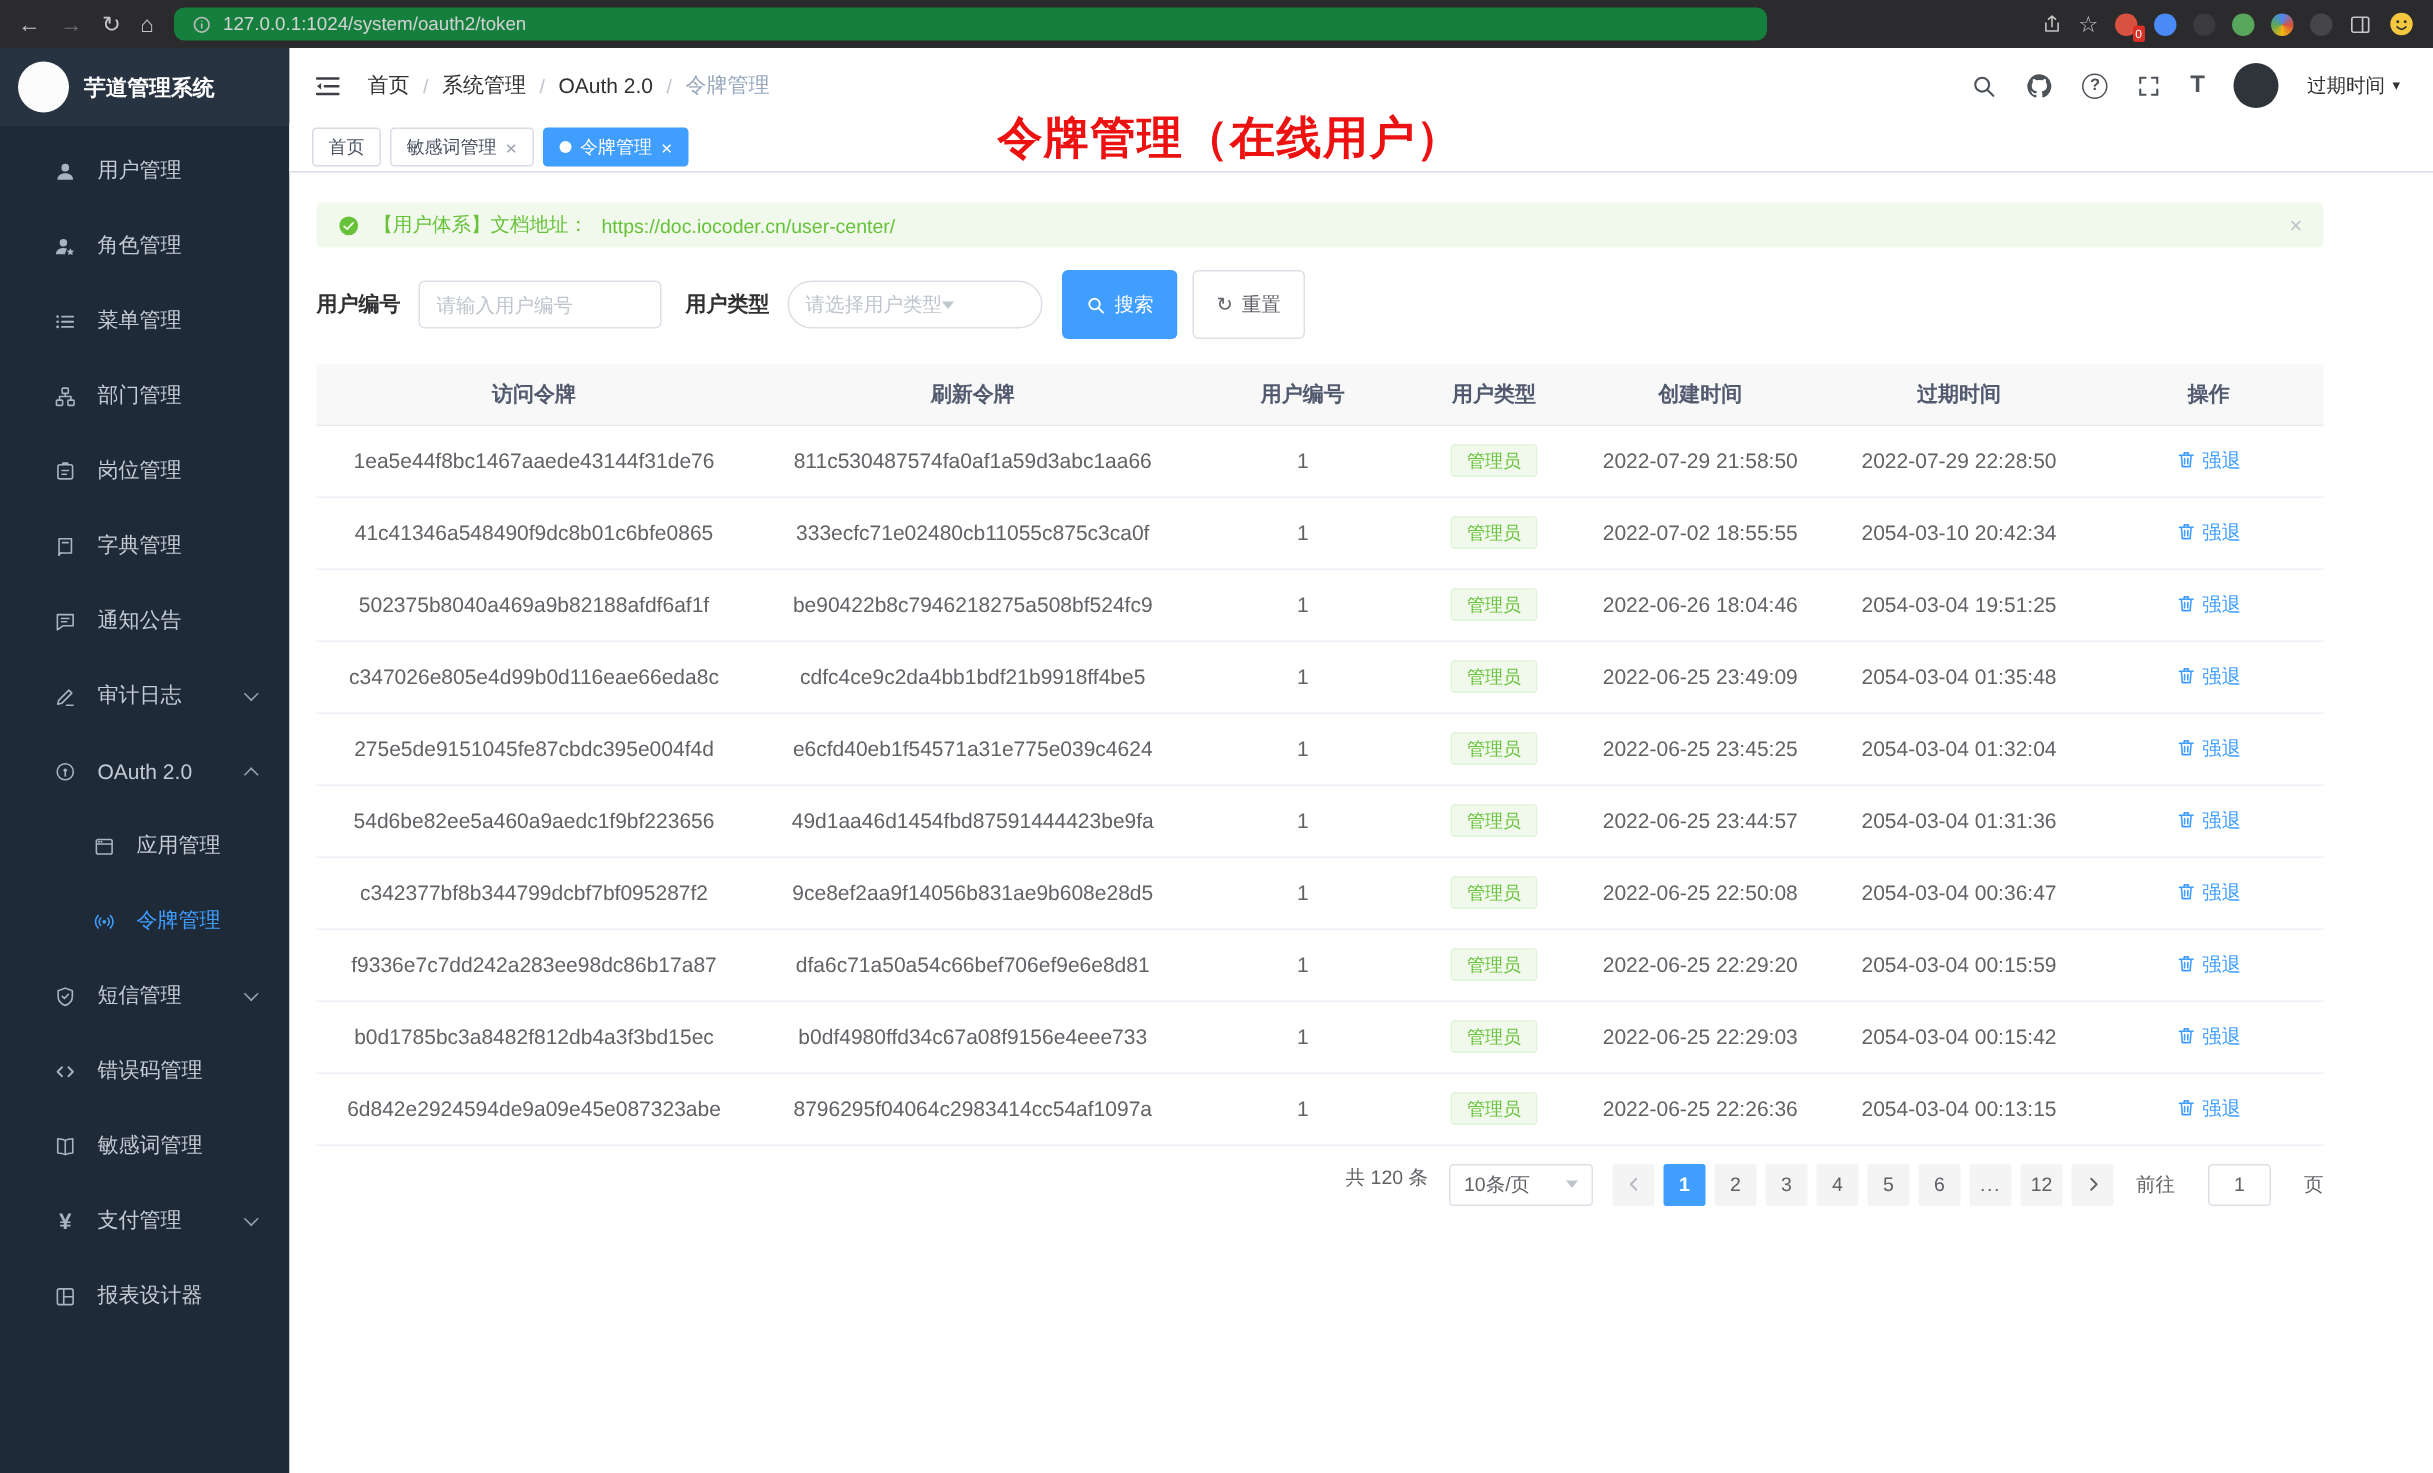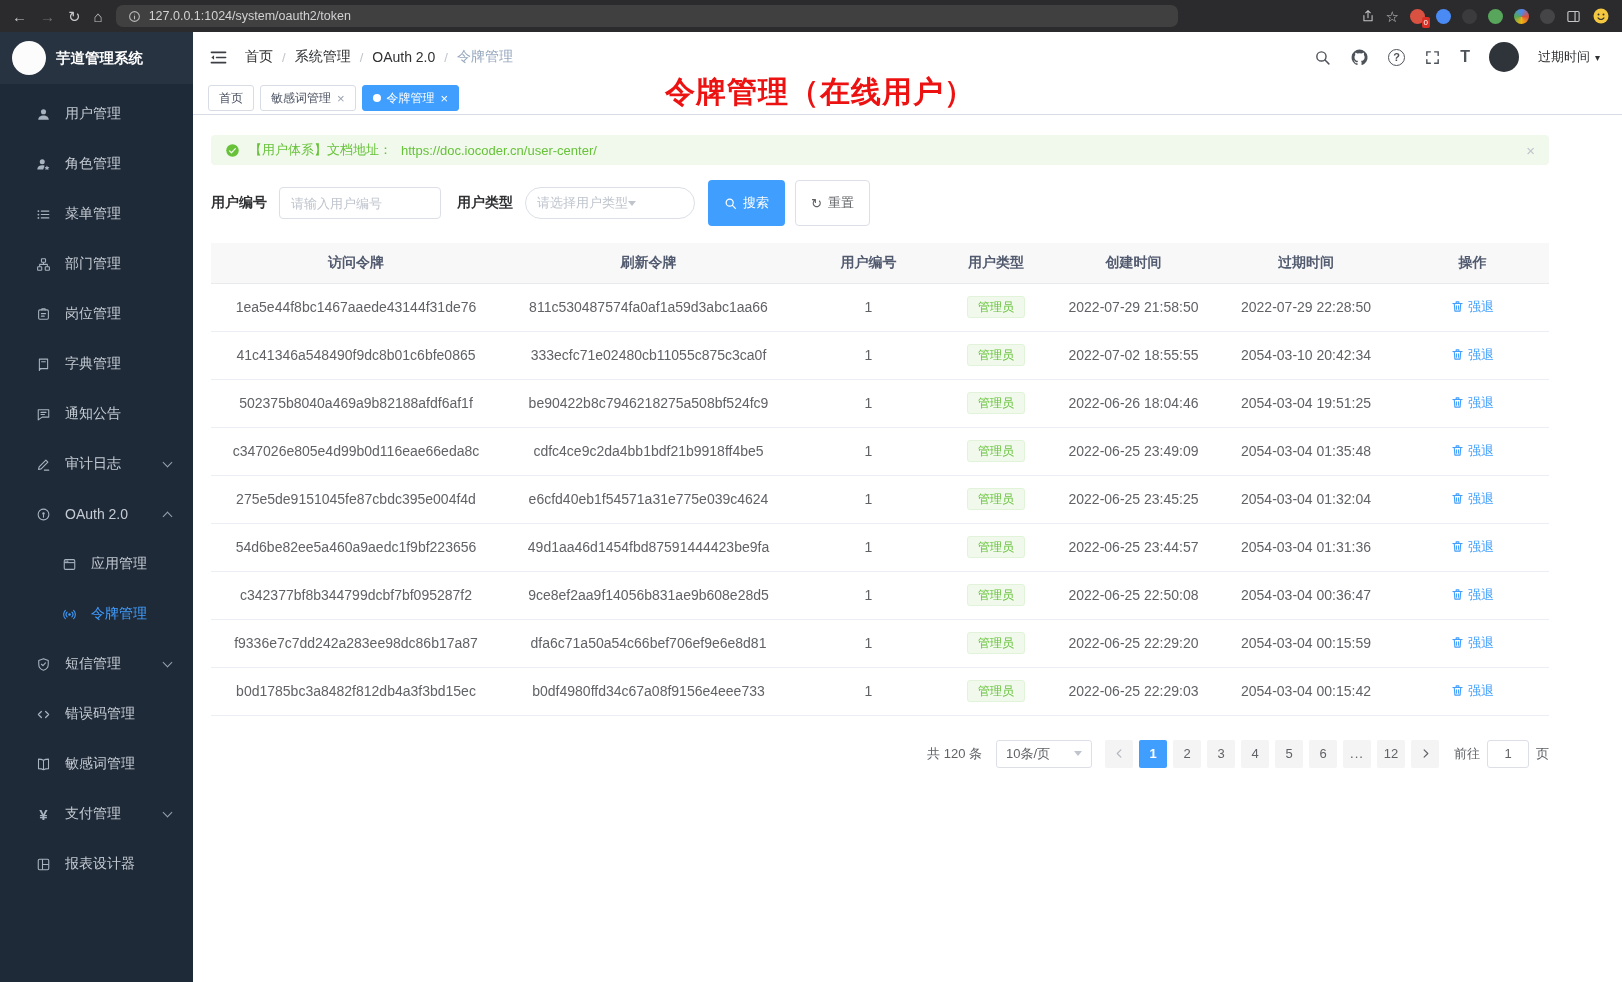--- a/index.html
+++ b/index.html
@@ -3,21 +3,21 @@
 <meta charset="utf-8">
 <style>
   * { box-sizing:border-box; margin:0; padding:0; }
   html,body { width:1622px; height:982px; overflow:hidden; background:#fff;
     font-family:"Liberation Sans","DejaVu Sans",sans-serif; }
 
   
   .browser { height:32px; background:#2b2b2d; display:flex; align-items:center; padding:0 12px; gap:13px; }
   .bicon { color:#c6c6c8; font-size:15px; line-height:1; cursor:pointer; }
   .bicon.disabled { color:#707072; }
-  .url-pill { height:22px; width:1062px; background:#404040; border-radius:7px; display:flex; align-items:center; gap:8px; padding:0 12px; cursor:text; }
+  .url-pill { height:22px; width:1062px; background:#15803d; border-radius:7px; display:flex; align-items:center; gap:8px; padding:0 12px; cursor:text; }
   .url-text { color:#d2d2d4; font-size:12.5px; }
   .b-right { display:flex; align-items:center; gap:11px; margin-left:auto; }
   .ext { width:15px; height:15px; border-radius:50%; position:relative; cursor:pointer; }
   .ext .badge0 { position:absolute; right:-5px; bottom:-4px; background:#d93025; color:#fff; font-size:8px; line-height:9px; padding:1px 2px; border-radius:2px; }
 
   
   .app { display:flex; height:950px; }
   .sidebar { width:193px; flex:none; background:#1f2a38; display:flex; flex-direction:column; }
   .logo { height:52px; background:#273341; display:flex; align-items:center; gap:10px; padding:0 12px; }
   .logo-avatar { width:34px; height:34px; border-radius:50%; background:#fcfcfc; flex:none; }
@@ -70,27 +70,27 @@
   .btn { height:46px; border-radius:4px; display:inline-flex; align-items:center; gap:6px; font-size:13px; padding:0 15px; cursor:pointer; border:1px solid transparent; white-space:nowrap; }
   .btn.primary { background:#409eff; color:#fff; margin-left:13px; }
   .btn.plain { background:#fff; border-color:#dcdfe6; color:#606266; margin-left:10px; }
 
   table { width:100%; border-collapse:collapse; table-layout:fixed; }
   thead th { background:#f8f8f9; height:40px; font-size:14px; color:#515a6e; font-weight:700; text-align:center; border-bottom:1px solid #e8eaec; }
   tbody td { height:48px; text-align:center; font-size:14px; color:#606266; border-bottom:1px solid #ebeef5; white-space:nowrap; overflow:hidden; }
   .tag { display:inline-block; background:#f0f9eb; border:1px solid #e1f3d8; color:#67c23a; font-size:12px; padding:3px 10px; border-radius:3px; line-height:1.2; }
   .act { color:#409eff; font-size:13px; display:inline-flex; align-items:center; gap:4px; cursor:pointer; text-decoration:none; }
 
-  .pager { display:flex; align-items:center; justify-content:flex-end; margin-top:24px; font-size:13px; color:#606266; }
+  .pager { display:flex; justify-content:flex-end; margin-top:12px; font-size:13px; color:#606266; }
   .pager .total { margin-right:14px; }
   .psize { width:96px; height:28px; border:1px solid #dcdfe6; border-radius:3px; display:flex; align-items:center; justify-content:space-between; padding:0 9px; color:#606266; margin-right:10px; cursor:pointer; }
   .pbtn { min-width:28px; height:28px; border-radius:2px; background:#f4f4f5; display:inline-flex; align-items:center; justify-content:center; color:#606266; margin:0 3px; cursor:pointer; padding:0 4px; }
   .pbtn.active { background:#409eff; color:#fff; font-weight:700; }
   .pbtn.ellip { letter-spacing:1px; }
-  .goto { display:flex; align-items:center; gap:7px; margin-left:12px; }
+  .goto { display:flex; align-items:center; gap:22px; margin-left:12px; }
   .goto input { width:42px; height:28px; border:1px solid #dcdfe6; border-radius:3px; text-align:center; font-size:13px; color:#606266; outline:none; }
 
   .annotation { position:absolute; left:472px; top:40px; font-size:30px; font-weight:700; color:#ec1212; z-index:40; white-space:nowrap; letter-spacing:1px; }
 </style>
 </head>
 <body>
 
 <div class="browser">
   <span class="bicon">←</span>
   <span class="bicon disabled">→</span>
@@ -549,20 +549,34 @@
             <td><span class="tag">管理员</span></td>
             <td>2022-06-25 22:29:03</td>
             <td>2054-03-04 00:15:42</td>
             <td><a class="act">
                   <svg width="13" height="13" viewBox="0 0 24 24" fill="none" stroke="currentColor" stroke-width="2" stroke-linecap="round" stroke-linejoin="round">
                     <path d="M3.5 6.5h17M9.5 6V3.5h5V6M6 6.5l1.2 14h9.6l1.2-14M10 10.5v6.5M14 10.5v6.5"></path>
                   </svg>
                   <span>强退</span>
                 </a></td>
           </tr>
+          <tr>
+            <td>6d842e2924594de9a09e45e087323abe</td>
+            <td>8796295f04064c2983414cc54af1097a</td>
+            <td>1</td>
+            <td><span class="tag">管理员</span></td>
+            <td>2022-06-25 22:26:36</td>
+            <td>2054-03-04 00:13:15</td>
+            <td><a class="act">
+                  <svg width="13" height="13" viewBox="0 0 24 24" fill="none" stroke="currentColor" stroke-width="2" stroke-linecap="round" stroke-linejoin="round">
+                    <path d="M3.5 6.5h17M9.5 6V3.5h5V6M6 6.5l1.2 14h9.6l1.2-14M10 10.5v6.5M14 10.5v6.5"></path>
+                  </svg>
+                  <span>强退</span>
+                </a></td>
+          </tr>
         </tbody>
       </table>
 
       <div class="pager">
         <span class="total">共 120 条</span>
         <span class="psize">
           <span>10条/页</span>
           <span class="caret-down"></span>
         </span>
         <span class="pbtn">

